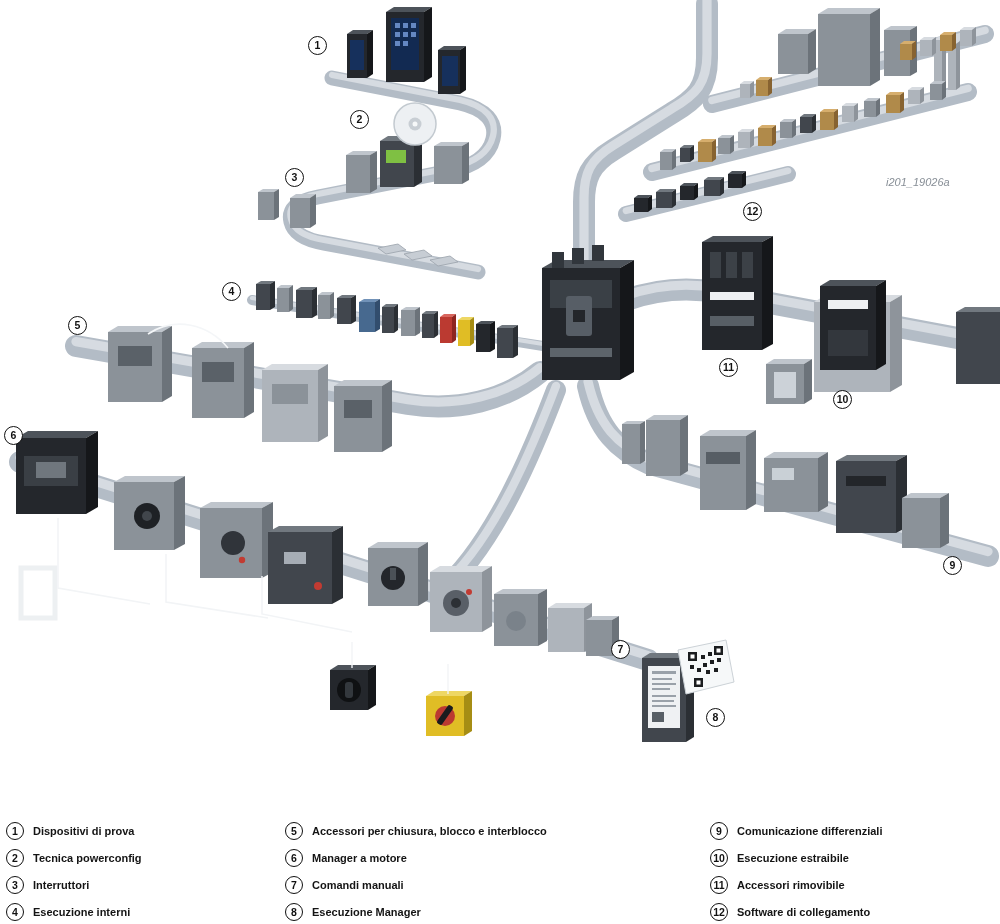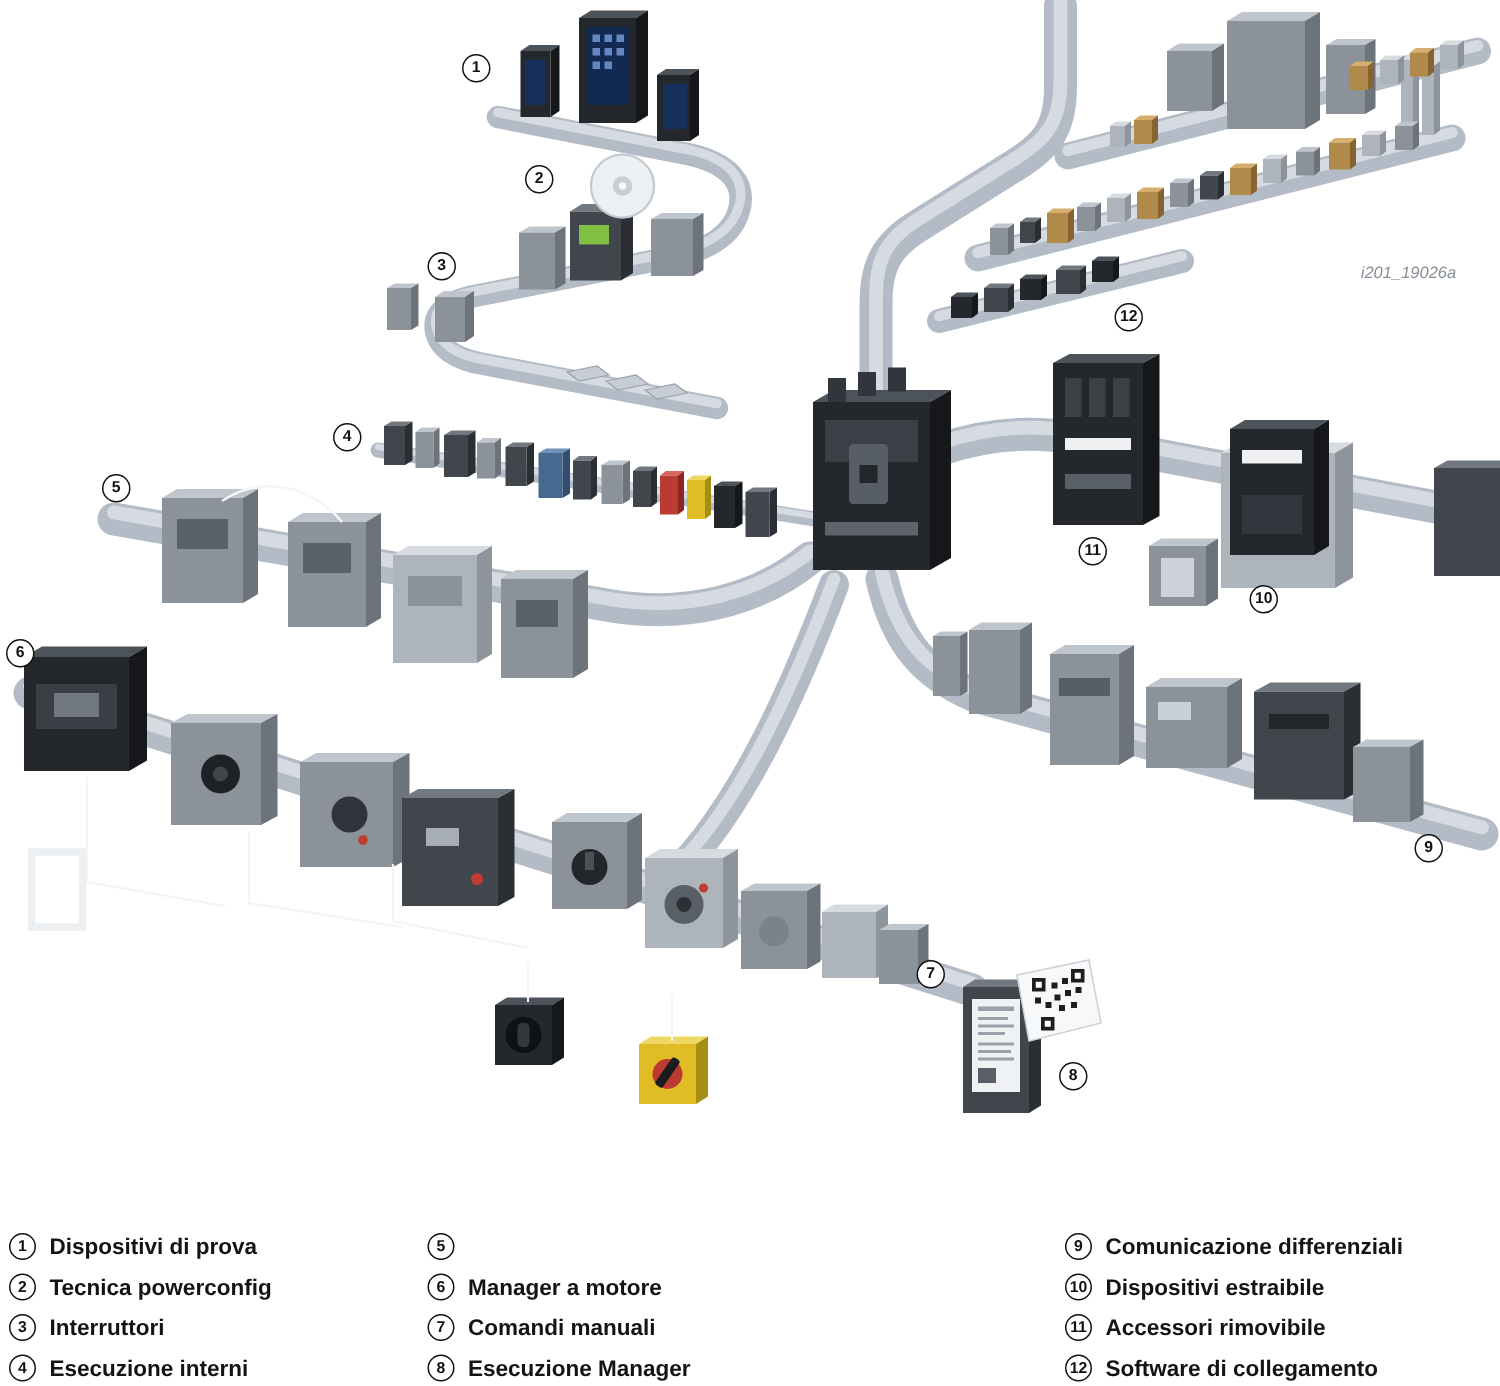--- a/index.html
+++ b/index.html
@@ -6,33 +6,33 @@
   html,body { width:1000px; height:924px; background:#ffffff; overflow:hidden;
     font-family:"Liberation Sans", sans-serif; }
   .stage { position:absolute; left:0; top:0; width:1000px; height:924px; }
   #diagram-svg { position:absolute; left:0; top:0; }
   .callout {
     position:absolute; width:19px; height:19px; border:1.6px solid #111;
     border-radius:50%; background:#fff; color:#111; font-size:10.5px; font-weight:bold;
     display:flex; align-items:center; justify-content:center; line-height:1;
   }
   .watermark {
-    position:absolute; left:886px; top:176px; width:106px; text-align:center;
+    position:absolute; left:886px; top:176px; width:106px; text-align:left;
     font-style:italic; font-size:11px; color:#878e96;
   }
   .legend { position:absolute; top:820px; left:0; width:1000px; height:104px; }
   .legend-col { position:absolute; top:2px; display:flex; flex-direction:column; gap:9px; }
   .col1 { left:6px; } .col2 { left:285px; } .col3 { left:710px; }
   .legend-item { display:flex; align-items:center; gap:9px; white-space:nowrap; }
   .lnum {
     width:18px; height:18px; border:1.5px solid #111; border-radius:50%;
     display:flex; align-items:center; justify-content:center;
     font-size:10.5px; font-weight:bold; color:#111; flex:0 0 18px;
   }
-  .llabel { font-size:15px; font-weight:bold; color:#141414; }
+  .llabel { font-size:11px; font-weight:bold; color:#141414; }
 </style>
 </head>
 <body>
 
 <div class="stage">
 
   <svg id="diagram-svg" width="1000" height="815" viewBox="0 0 1000 815" xmlns="http://www.w3.org/2000/svg">
     <g id="rails-layer">
         <path d="M 707,4 L 707,58 C 707,88 696,99 672,113 L 613,150 C 590,164 584,178 584,202 L 584,266" fill="none" stroke="#b3bcc6" stroke-width="22" stroke-linecap="round" stroke-linejoin="round"></path>
         <path d="M 707,4 L 707,58 C 707,88 696,99 672,113 L 613,150 C 590,164 584,178 584,202 L 584,266" fill="none" stroke="#d6dbe1" stroke-width="9.24" stroke-linecap="round" stroke-linejoin="round" transform="translate(0,-4.4)"></path>
@@ -640,20 +640,21 @@
         <span class="llabel">Interruttori</span>
       </div>
       <div class="legend-item">
         <span class="lnum">4</span>
         <span class="llabel">Esecuzione interni</span>
       </div>
     </div>
     <div class="legend-col col2">
       <div class="legend-item">
         <span class="lnum">5</span>
+        <span class="llabel">Accessori per chiusura, blocco e interblocco</span>
       </div>
       <div class="legend-item">
         <span class="lnum">6</span>
         <span class="llabel">Manager a motore</span>
       </div>
       <div class="legend-item">
         <span class="lnum">7</span>
         <span class="llabel">Comandi manuali</span>
       </div>
       <div class="legend-item">
@@ -661,21 +662,21 @@
         <span class="llabel">Esecuzione Manager</span>
       </div>
     </div>
     <div class="legend-col col3">
       <div class="legend-item">
         <span class="lnum">9</span>
         <span class="llabel">Comunicazione differenziali</span>
       </div>
       <div class="legend-item">
         <span class="lnum">10</span>
-        <span class="llabel">Dispositivi estraibile</span>
+        <span class="llabel">Esecuzione estraibile</span>
       </div>
       <div class="legend-item">
         <span class="lnum">11</span>
         <span class="llabel">Accessori rimovibile</span>
       </div>
       <div class="legend-item">
         <span class="lnum">12</span>
         <span class="llabel">Software di collegamento</span>
       </div>
     </div>

